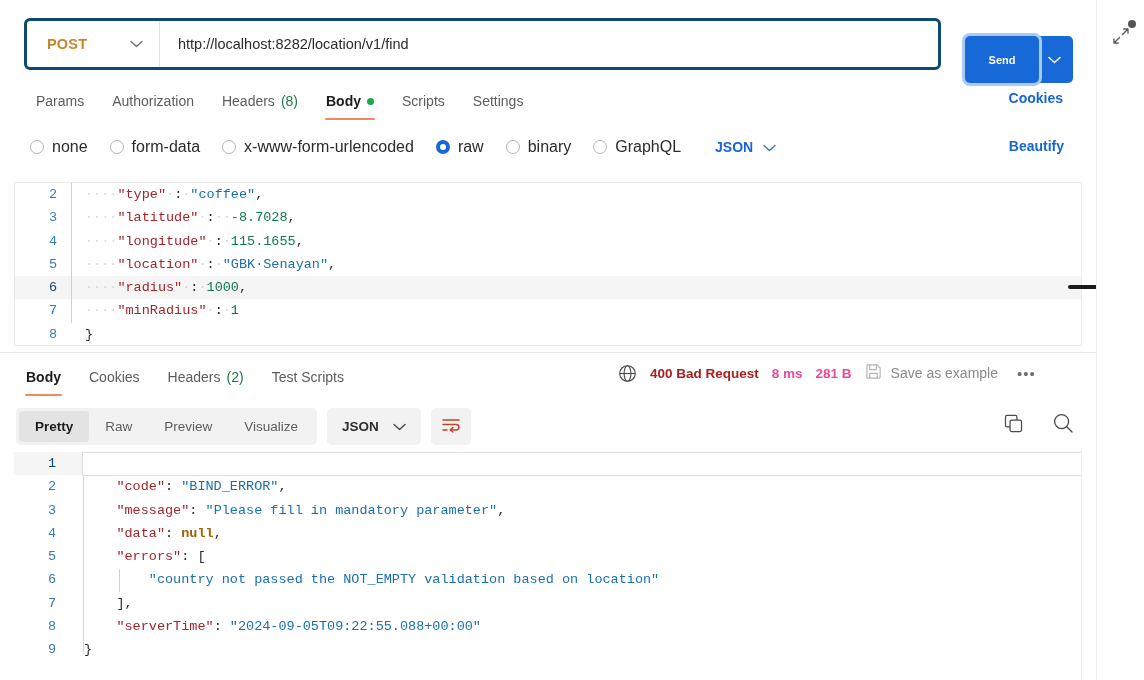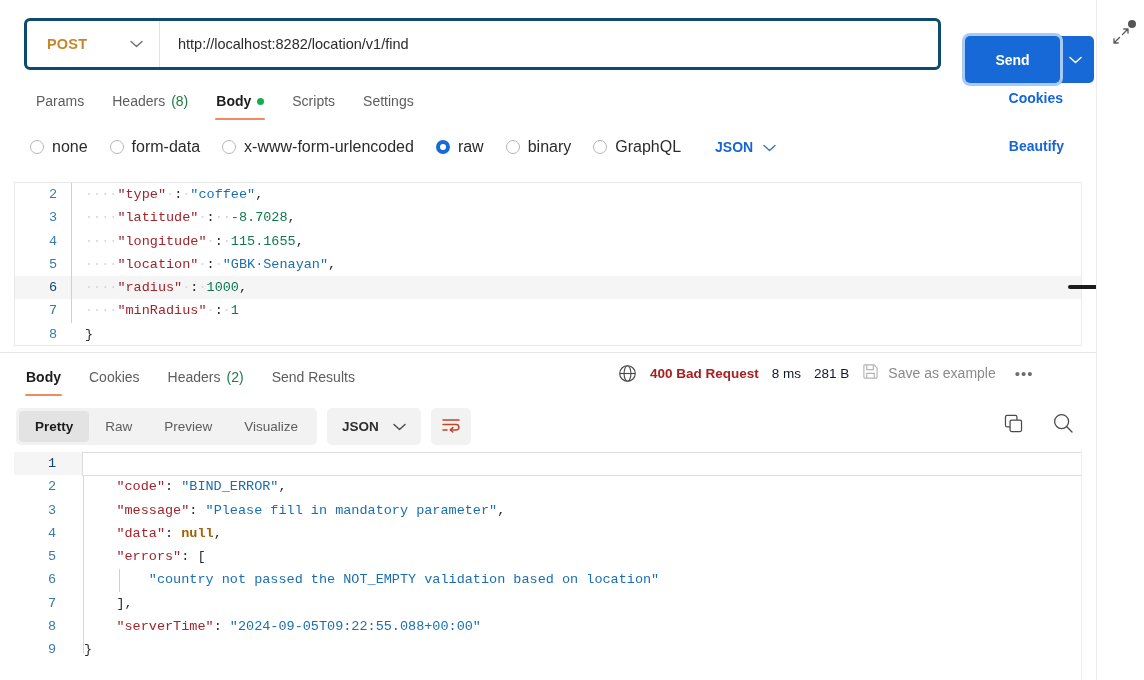--- a/index.html
+++ b/index.html
@@ -47,24 +47,24 @@
   .caret { color: #707070; font-size: 11px; line-height: 1; }
   .url-input {
     flex: 1; height: 100%; border: none; outline: none; background: transparent;
     font-family: "Liberation Sans", sans-serif;
     font-size: 14.5px; color: #2b2b2b; padding: 0 18px;
   }
   .send-wrap {
     position: absolute; left: 941px; top: 18px; display: flex; height: 47px;
   }
   .send-btn {
-    position: relative; width: 95px; height: 47px;
+    position: relative; width: 74px; height: 47px;
     background: #1669d6; color: #fff; border: none; border-radius: 5px;
     font-family: "Liberation Sans", sans-serif;
-    font-size: 14px; font-weight: 700; cursor: pointer;
+    font-size: 11px; font-weight: 700; cursor: pointer;
     box-shadow: 0 0 0 3px #a8cbf5;
     z-index: 2;
   }
   .send-caret-btn {
     width: 40px; height: 47px; margin-left: -6px;
     background: #1669d6; color: #fff; border: none;
     border-top-right-radius: 5px; border-bottom-right-radius: 5px;
     display: flex; align-items: center; justify-content: center;
     cursor: pointer; padding-left: 8px; font-size: 12px;
   }
@@ -166,21 +166,21 @@
     position: absolute; top: 352px; left: 0; width: 1096px; height: 1px; background: #e6e6e6;
   }
   .res-tabs {
     position: absolute; top: 362px; left: 12px; height: 30px; display: flex; align-items: flex-start;
   }
   .res-meta {
     position: absolute; top: 363px; left: 618px; display: flex; align-items: center; gap: 13px;
     font-size: 13.5px;
   }
   .status-code { color: #a72020; font-weight: 600; }
-  .meta-green { color: #0f172a; font-weight: 400; }
+  .meta-green { color: #ec4899; font-weight: 700; }
   .save-example { display: flex; align-items: center; gap: 9px; color: #8a8a8a; font-size: 14px; cursor: pointer; }
   .dots-menu { color: #6e6e6e; letter-spacing: 1px; font-size: 15px; cursor: pointer; margin-left: 6px; }
 
   .res-toolbar { position: absolute; top: 408px; left: 16px; display: flex; align-items: center; gap: 10px; }
   .segmented {
     display: flex; align-items: center; background: #f2f2f2; border-radius: 5px; height: 37px; padding: 3px;
   }
   .seg {
     display: flex; align-items: center; padding: 0 16px; height: 31px; border-radius: 4px;
     font-size: 13.5px; color: #5d5d5d; cursor: pointer;
@@ -227,20 +227,23 @@
             </svg>
         </button>
       </div>
     </div>
 
     <div class="req-tabs">
       <div class="rtab">
         <span>Params</span>
       </div>
       <div class="rtab">
+        <span>Authorization</span>
+      </div>
+      <div class="rtab">
         <span>Headers</span>
         <span class="count-green">(8)</span>
       </div>
       <div class="rtab active">
         <span>Body</span>
         <span class="dot-green"></span>
       </div>
       <div class="rtab">
         <span>Scripts</span>
       </div>
@@ -305,21 +308,21 @@
         <span>Body</span>
       </div>
       <div class="rtab">
         <span>Cookies</span>
       </div>
       <div class="rtab">
         <span>Headers</span>
         <span class="count-green">(2)</span>
       </div>
       <div class="rtab">
-        <span>Send Results</span>
+        <span>Test Scripts</span>
       </div>
     </div>
 
     <div class="res-meta">
       <span class="icon-btn">
         <svg width="19" height="19" viewBox="0 0 20 20" fill="none">
           <circle cx="10" cy="10" r="8.2" stroke="#4a4a4a" stroke-width="1.2"></circle>
           <ellipse cx="10" cy="10" rx="3.6" ry="8.2" stroke="#4a4a4a" stroke-width="1.2"></ellipse>
           <path d="M2 10h16" stroke="#4a4a4a" stroke-width="1.2"></path>
         </svg>

